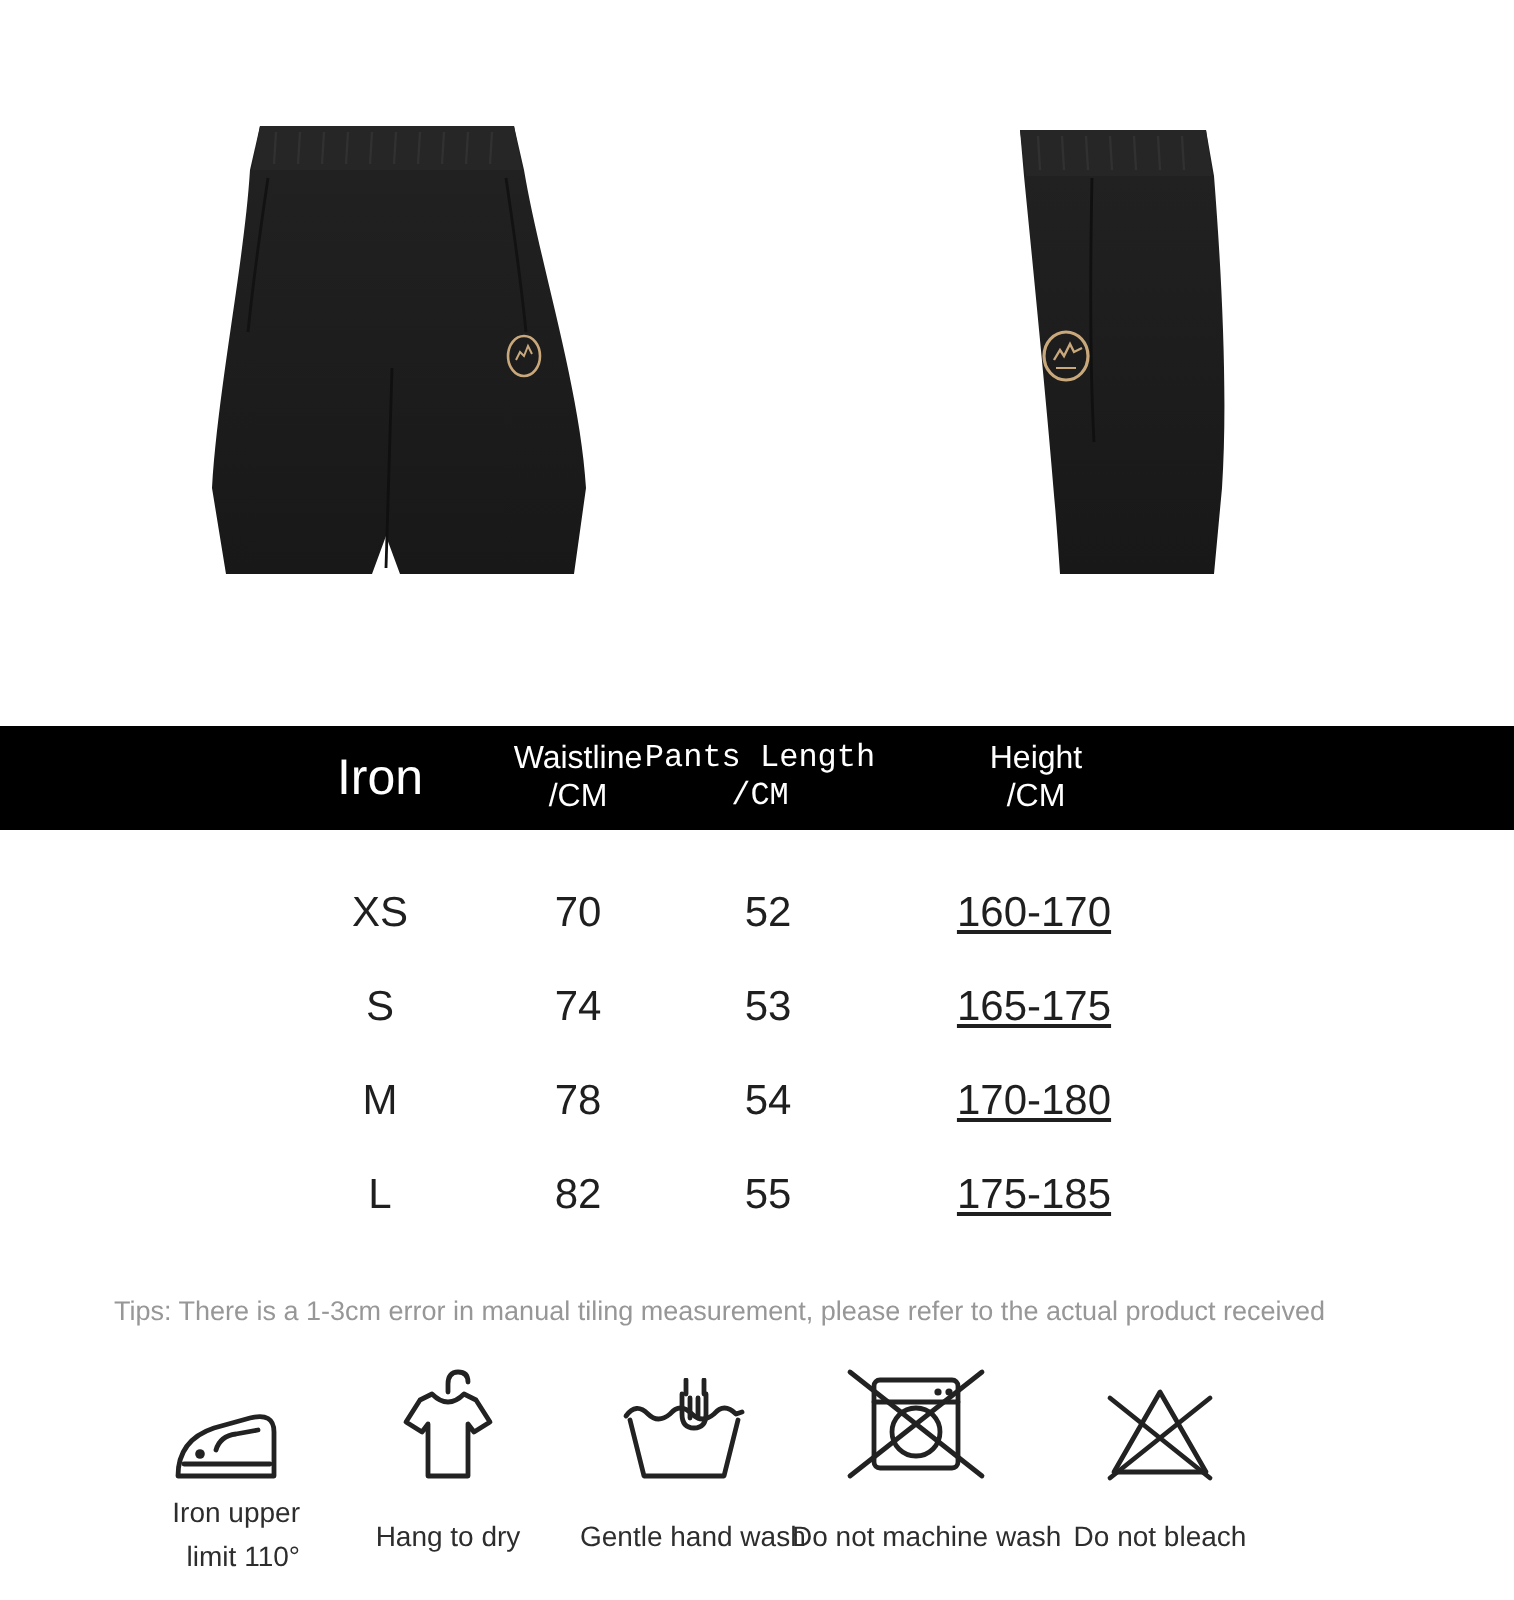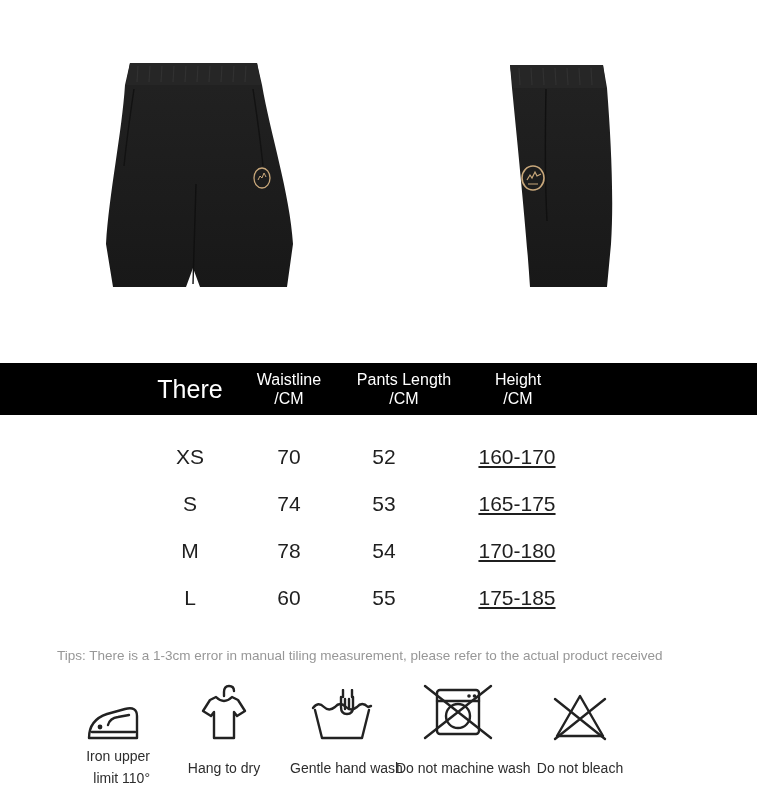--- a/index.html
+++ b/index.html
@@ -13,21 +13,21 @@
   
   .table-header{position:absolute;left:0;top:363px;width:757px;height:52px;background:#000;}
   .size-header{
     position:absolute;left:190px;top:0;height:52px;line-height:52px;
     transform:translateX(-50%);color:#fff;font-size:25px;font-weight:500;
   }
   .col-header{
     position:absolute;top:7px;transform:translateX(-50%);
     color:#fff;font-size:16px;line-height:19px;text-align:center;white-space:nowrap;
   }
-  .col-1{left:289px;} .col-2{left:404px;} .col-3{left:518px;}
+  .col-1{left:289px;} .col-2{left:380px;font-family:Liberation Mono, monospace;} .col-3{left:518px;}
   
   .t-row{position:absolute;left:0;width:757px;height:24px;}
   .row-0{top:445px;} .row-1{top:492px;} .row-2{top:539px;} .row-3{top:586px;}
   .cell{
     position:absolute;top:0;transform:translateX(-50%);
     color:#1f1f1f;font-size:21px;line-height:24px;white-space:nowrap;
   }
   .c-size{left:190px;} .c-waist{left:289px;} .c-len{left:384px;} .c-height{left:517px;text-decoration:underline;}
   
   .tips{
@@ -73,21 +73,21 @@
     <path d="M20,9 L21,26 M32,9 L33,26 M44,9 L45,26 M56,9 L57,26 M68,9 L69,26 M80,9 L81,26 M92,9 L93,26" stroke="#313131" stroke-width="1.2" fill="none"></path>
     <path d="M47,30 C46,80 46,125 48,162" stroke="#101010" stroke-width="1.4" fill="none"></path>
     <g>
       <ellipse cx="34" cy="119" rx="11" ry="12" fill="none" stroke="#c9a87b" stroke-width="1.6"></ellipse>
       <path d="M28,121 l3,-5 l2,3 l3,-6 l2,4 l4,-2" stroke="#c9a87b" stroke-width="1.2" fill="none"></path>
       <path d="M29,125 h10" stroke="#c9a87b" stroke-width="1" fill="none"></path>
     </g>
   </svg>
 
   <div class="table-header">
-    <span class="size-header">There</span>
+    <span class="size-header">Iron</span>
     <div class="col-header col-1">
       <div>Waistline</div>
       <div>/CM</div>
     </div>
     <div class="col-header col-2">
       <div>Pants Length</div>
       <div>/CM</div>
     </div>
     <div class="col-header col-3">
       <div>Height</div>
@@ -108,21 +108,21 @@
     <span class="cell c-height">165-175</span>
   </div>
   <div class="t-row row-2">
     <span class="cell c-size">M</span>
     <span class="cell c-waist">78</span>
     <span class="cell c-len">54</span>
     <span class="cell c-height">170-180</span>
   </div>
   <div class="t-row row-3">
     <span class="cell c-size">L</span>
-    <span class="cell c-waist">60</span>
+    <span class="cell c-waist">82</span>
     <span class="cell c-len">55</span>
     <span class="cell c-height">175-185</span>
   </div>
 
   <div class="tips">Tips: There is a 1-3cm error in manual tiling measurement, please refer to the actual product received</div>
 
   <div class="care-item ci-1">
     <div class="care-icon-box">
       <svg width="56" height="40" viewBox="0 0 56 40">
         <path class="cicon" d="M4,37 Q4,19 22,13 L40,8 Q52,5 52,15 V37 Z"></path>

